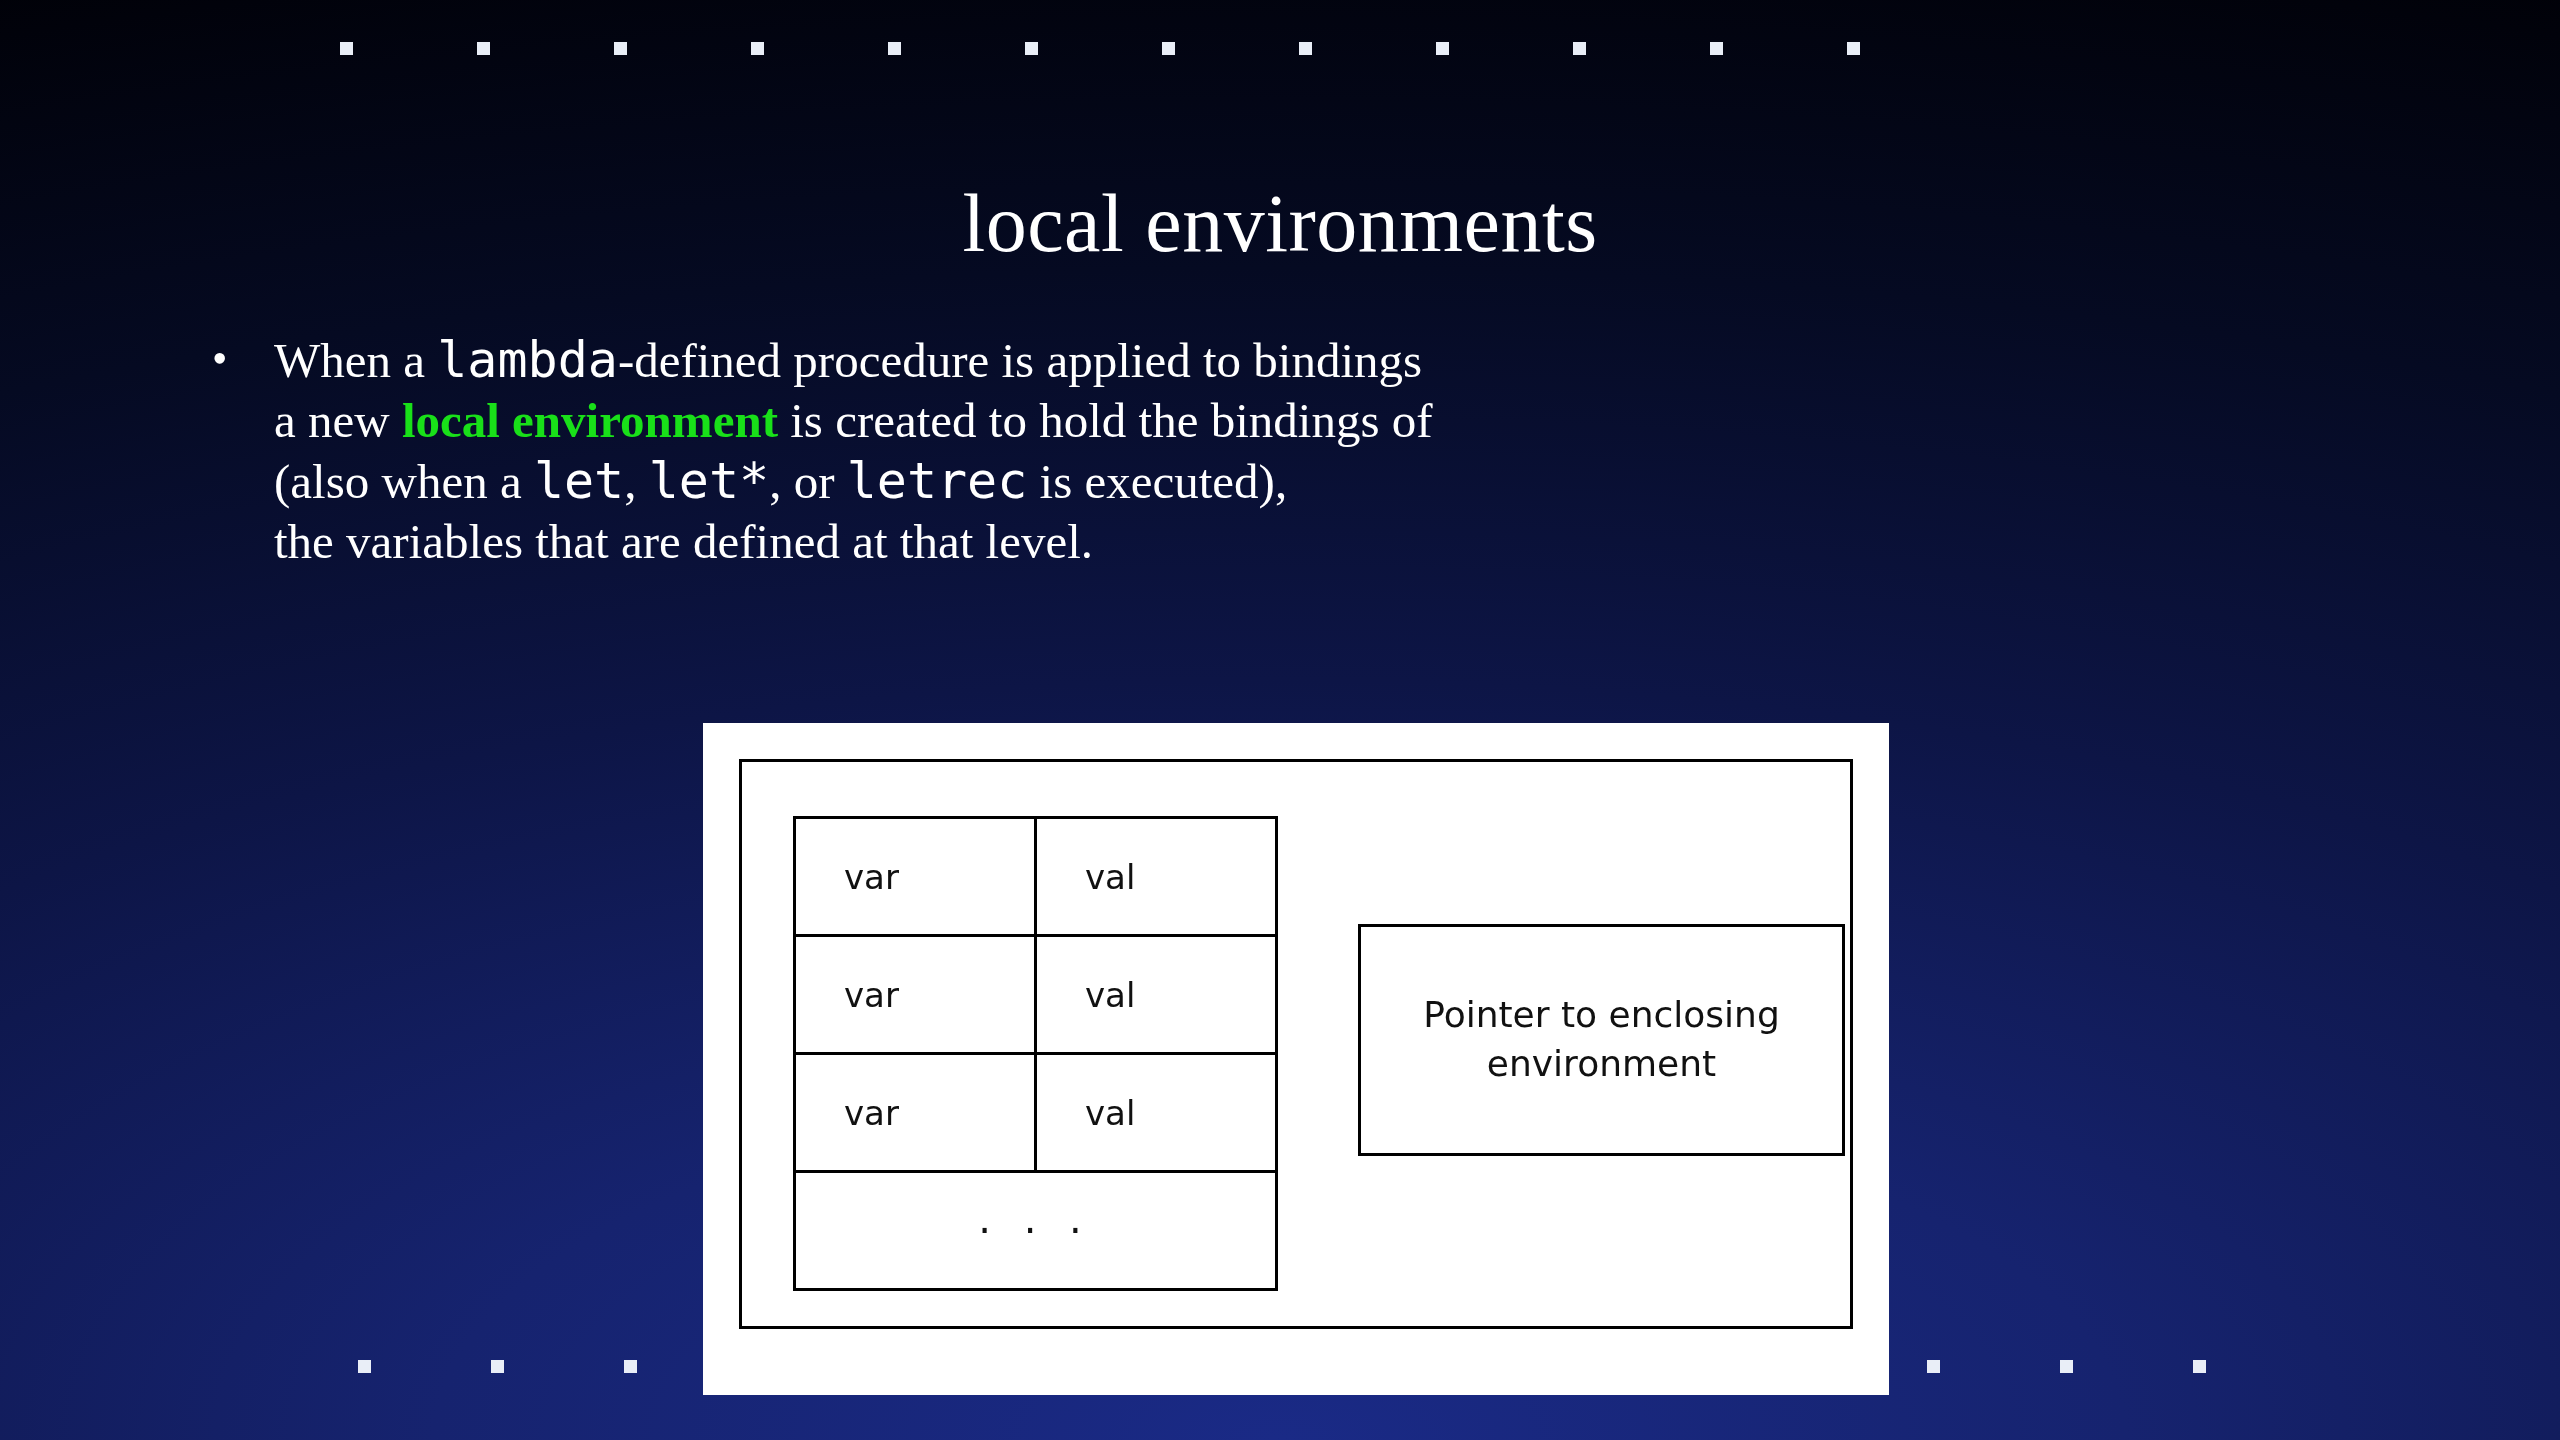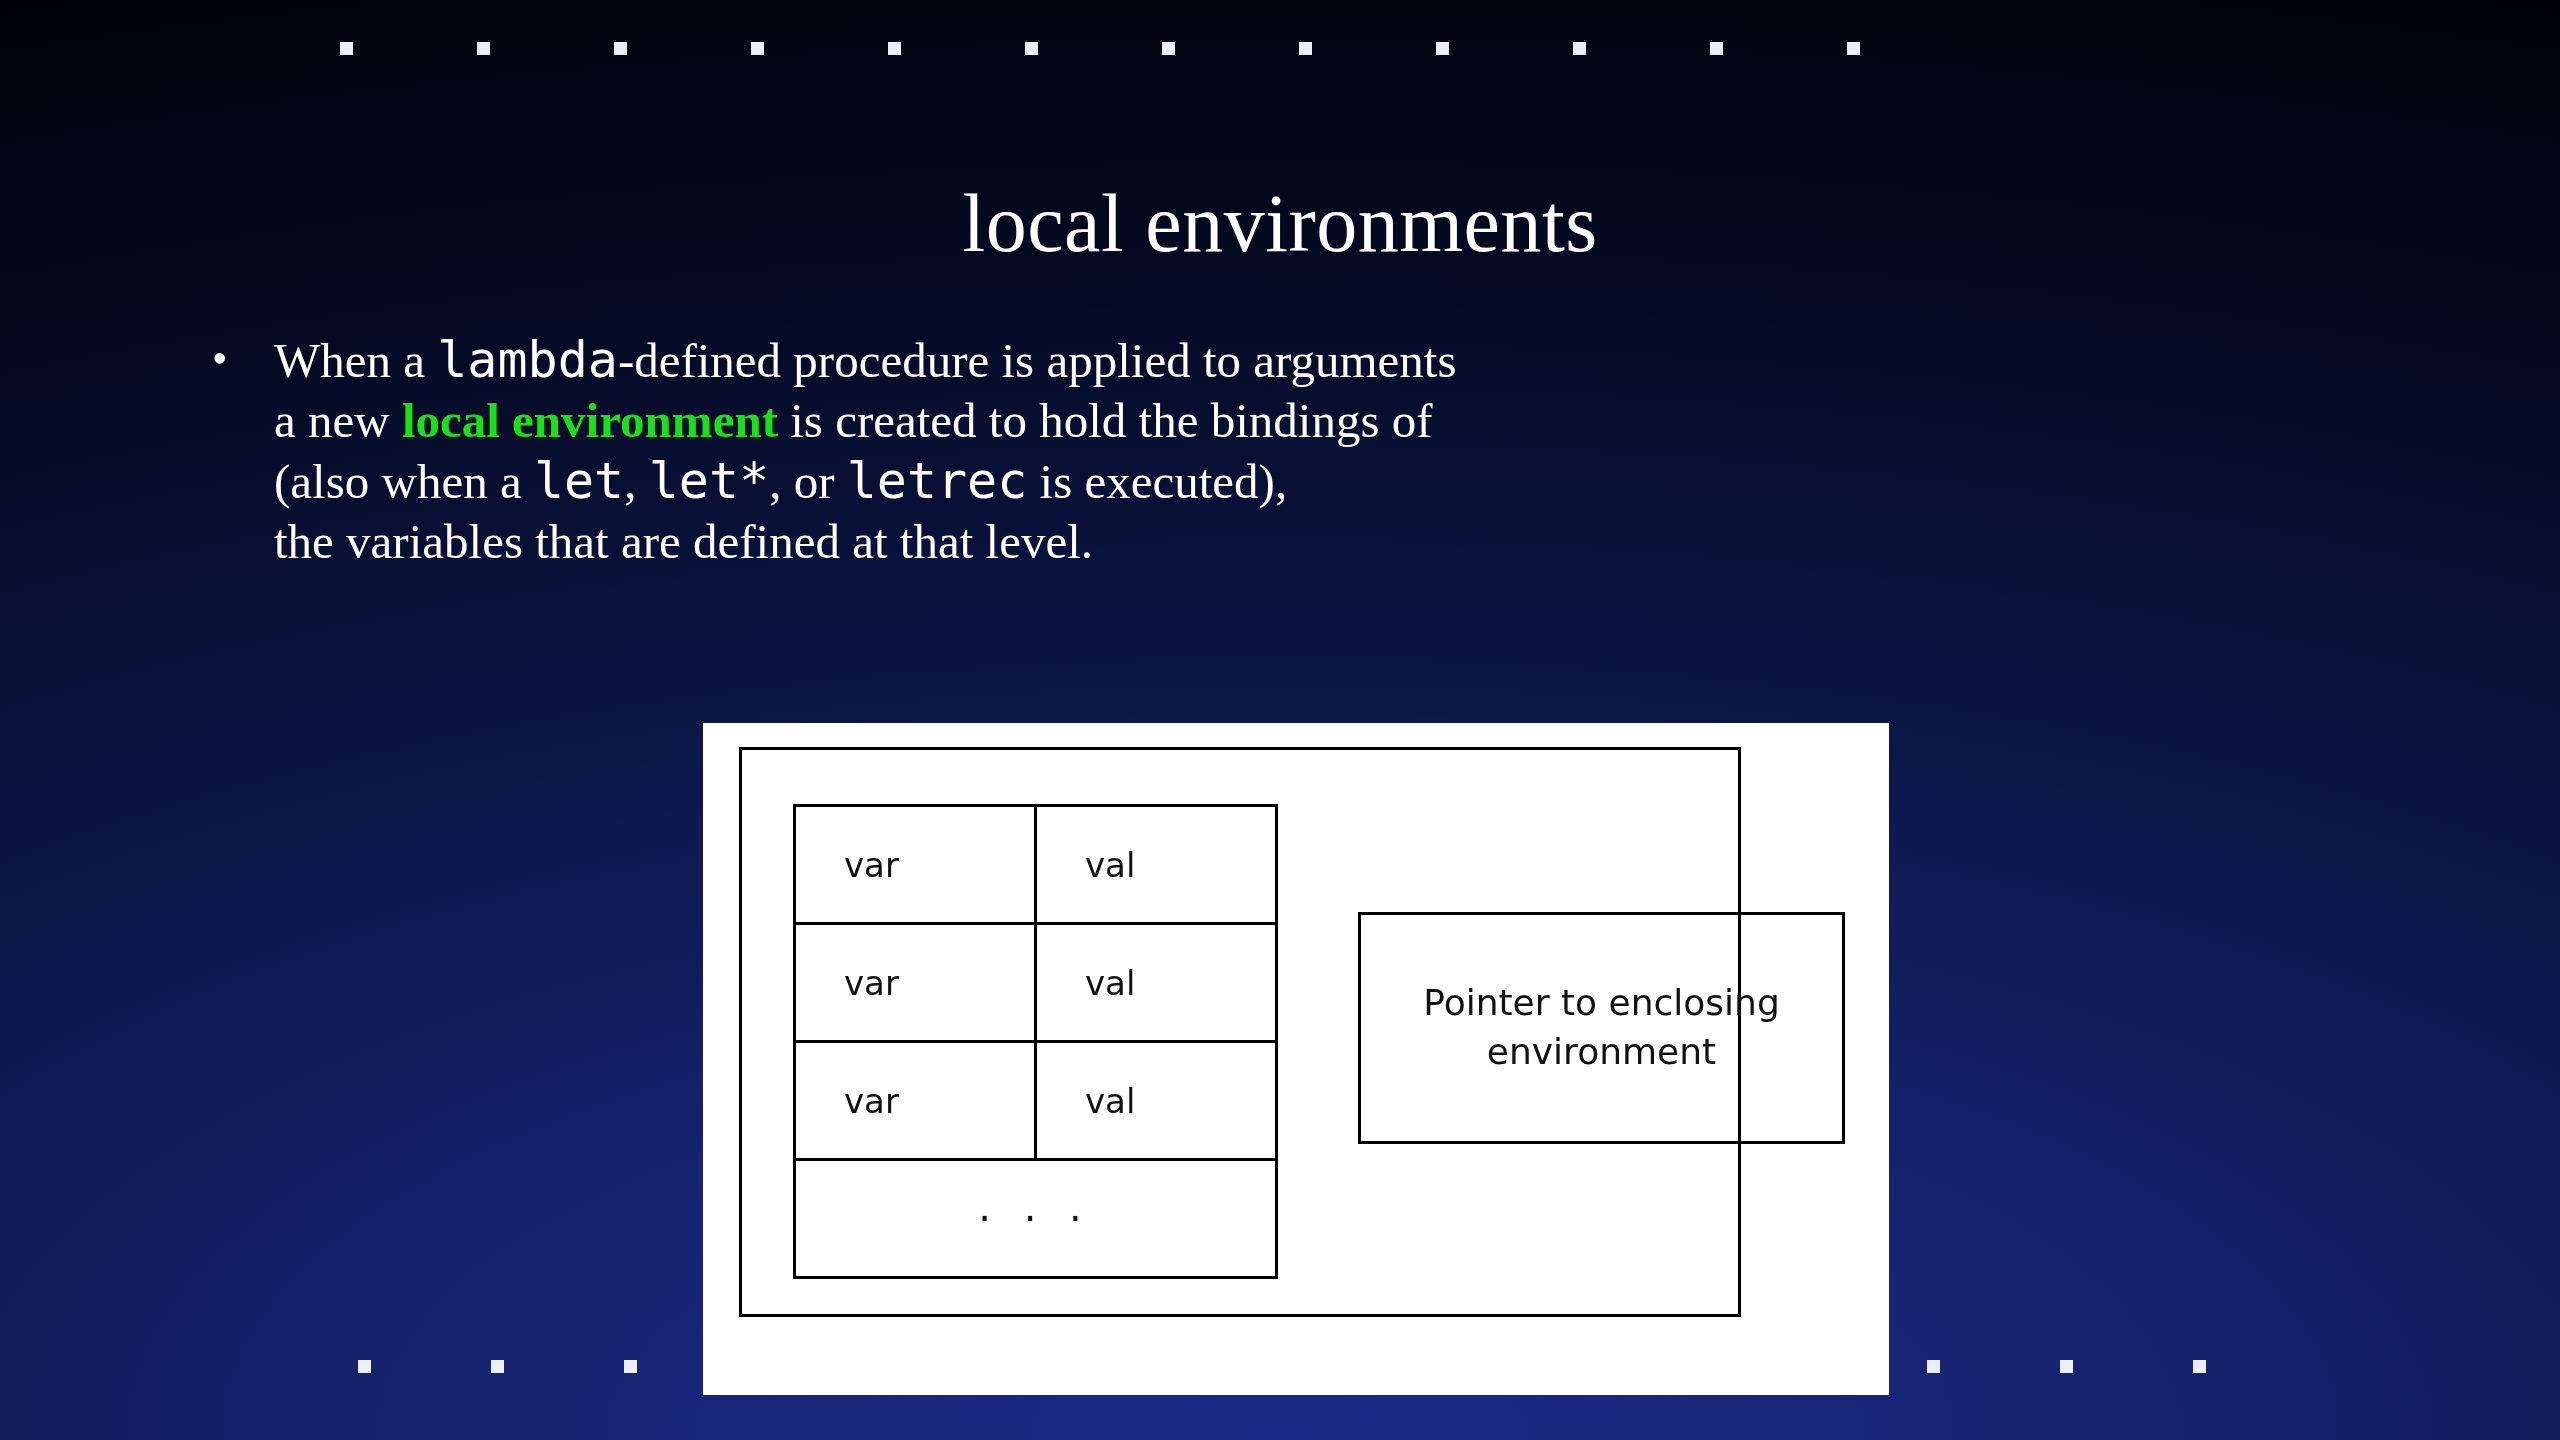--- a/index.html
+++ b/index.html
@@ -97,22 +97,22 @@
     position: absolute;
     left: 703px;
     top: 723px;
     width: 1186px;
     height: 672px;
     background: #ffffff;
   }
   .diagram-inner {
     position: absolute;
     left: 36px;
-    top: 24px;
-    width: 1002px;
+    top: 36px;
+    width: 1114px;
     height: 570px;
     border: 3px solid #000;
     box-sizing: border-box;
   }
   .frame-table {
     position: absolute;
     left: 51px;
     top: 54px;
     width: 485px;
     border-collapse: collapse;
@@ -172,21 +172,21 @@
     <span class="dot"></span>
     <span class="dot"></span>
   </div>
 
   <h1 class="title">local environments</h1>
 
   <div class="bullet-block">
     <div class="bullet-row">
       <div class="bullet-mark">•</div>
       <div class="bullet-text">
-        <div class="line"><span>When a </span><span class="mono">lambda</span><span>-defined procedure is applied to arguments</span></div>
+        <div class="line"><span>When a </span><span class="mono">lambda</span><span>-defined procedure is applied to bindings</span></div>
         <div class="line"><span>a new </span><span class="hl">local environment</span><span> is created to hold the bindings of</span></div>
         <div class="line"><span>(also when a </span><span class="mono">let</span><span>, </span><span class="mono">let*</span><span>, or </span><span class="mono">letrec</span><span> is executed),</span></div>
         <div class="line">the variables that are defined at that level.</div>
       </div>
     </div>
   </div>
 
   <div class="diagram">
     <div class="diagram-inner">
       <table class="frame-table">

